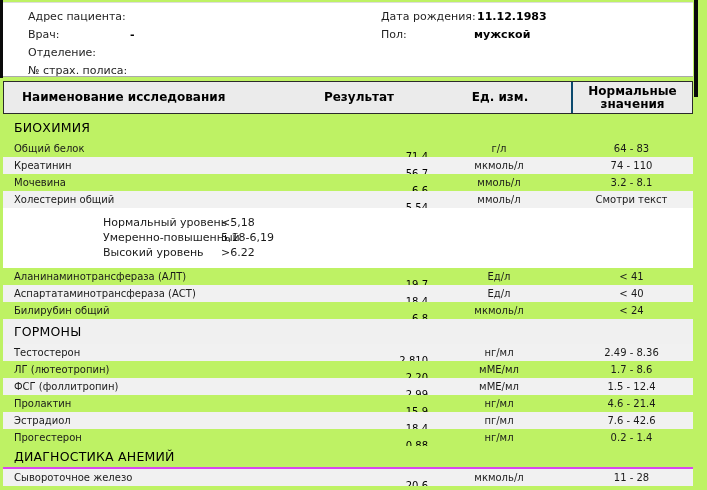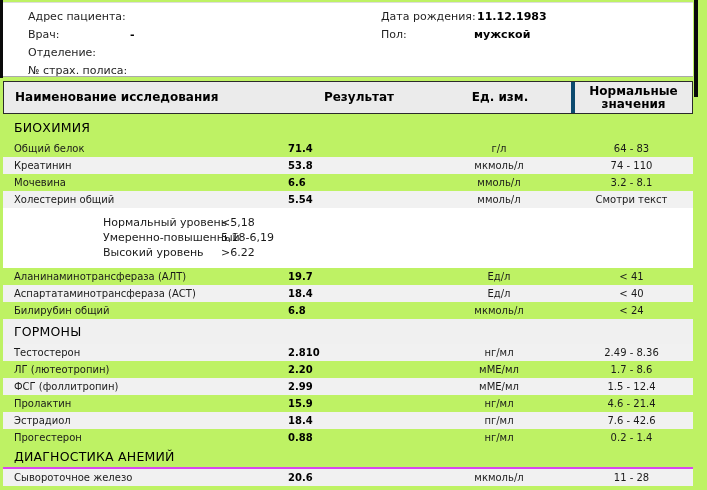--- a/index.html
+++ b/index.html
@@ -34,39 +34,39 @@
 
   
   .thead {
     position:absolute; top:81px; left:3px; width:690px; height:33px;
     display:flex; align-items:stretch;
     background:var(--header-bg,#ebebeb);
     border:1px solid #2b2b2b;
     font-weight:bold; font-size:12px; color:#000;
   }
   .th { display:flex; align-items:center; justify-content:center; text-align:center; line-height:13px; }
-  .th-name   { width:285px; justify-content:flex-start; padding-left:11px;text-align:center; }
+  .th-name   { width:285px; justify-content:flex-start; padding-left:18px;text-align:center; }
   .th-result { width:140px; }
   .th-unit   { width:142px; }
-  .th-normal { flex:1; border-left:4px solid #0c4a6e; background:var(--header-bg,#ebebeb); padding:0 4px; }
+  .th-normal { flex:1; border-left:2px solid #0c4a6e; background:var(--header-bg,#ebebeb); padding:0 4px; }
 
   
   .tbody { position:absolute; top:115px; left:3px; width:690px; }
   .section-title {
     height:25px; line-height:25px;
     font-weight:normal; font-size:12.5px; color:#000;
     padding-left:11px; letter-spacing:0.2px;
   }
   .section-title.shaded { background:var(--section-stripe,#f0f0f0); }
   .section-title.underline { border-bottom:2px solid #d946ef; height:23px; line-height:21px; }
   .trow { display:flex; height:17px; line-height:17px; font-size:10px; }
   .trow.shaded { background:var(--row-stripe,#f1f1f1); }
   .td { white-space:nowrap; overflow:hidden; }
   .td-name   { width:285px; padding-left:11px; text-align:left; }
-  .td-result { width:140px; text-align:left; font-weight:bold; color:#000; }
+  .td-result { width:140px; text-align:right; font-weight:normal; color:#000;margin-top:8px; }
   .td-unit   { width:142px; text-align:center; }
   .td-normal { flex:1; text-align:center; }
 
   
   .note-block { padding:7px 0 8px 100px; font-size:11px; background:#fff; }
   .note-line { height:15px; line-height:15px; white-space:nowrap; }
   .note-label { display:inline-block; width:118px; }
   .note-value { display:inline-block; }
 </style>
 </head>
@@ -99,21 +99,21 @@
   <div class="tbody">
       <div class="section-title">БИОХИМИЯ</div>
       <div class="trow">
         <div class="td td-name">Общий белок</div>
         <div class="td td-result">71.4</div>
         <div class="td td-unit">г/л</div>
         <div class="td td-normal">64 - 83</div>
       </div>
       <div class="trow shaded">
         <div class="td td-name">Креатинин</div>
-        <div class="td td-result">53.8</div>
+        <div class="td td-result">56.7</div>
         <div class="td td-unit">мкмоль/л</div>
         <div class="td td-normal">74 - 110</div>
       </div>
       <div class="trow">
         <div class="td td-name">Мочевина</div>
         <div class="td td-result">6.6</div>
         <div class="td td-unit">ммоль/л</div>
         <div class="td td-normal">3.2 - 8.1</div>
       </div>
       <div class="trow shaded">

